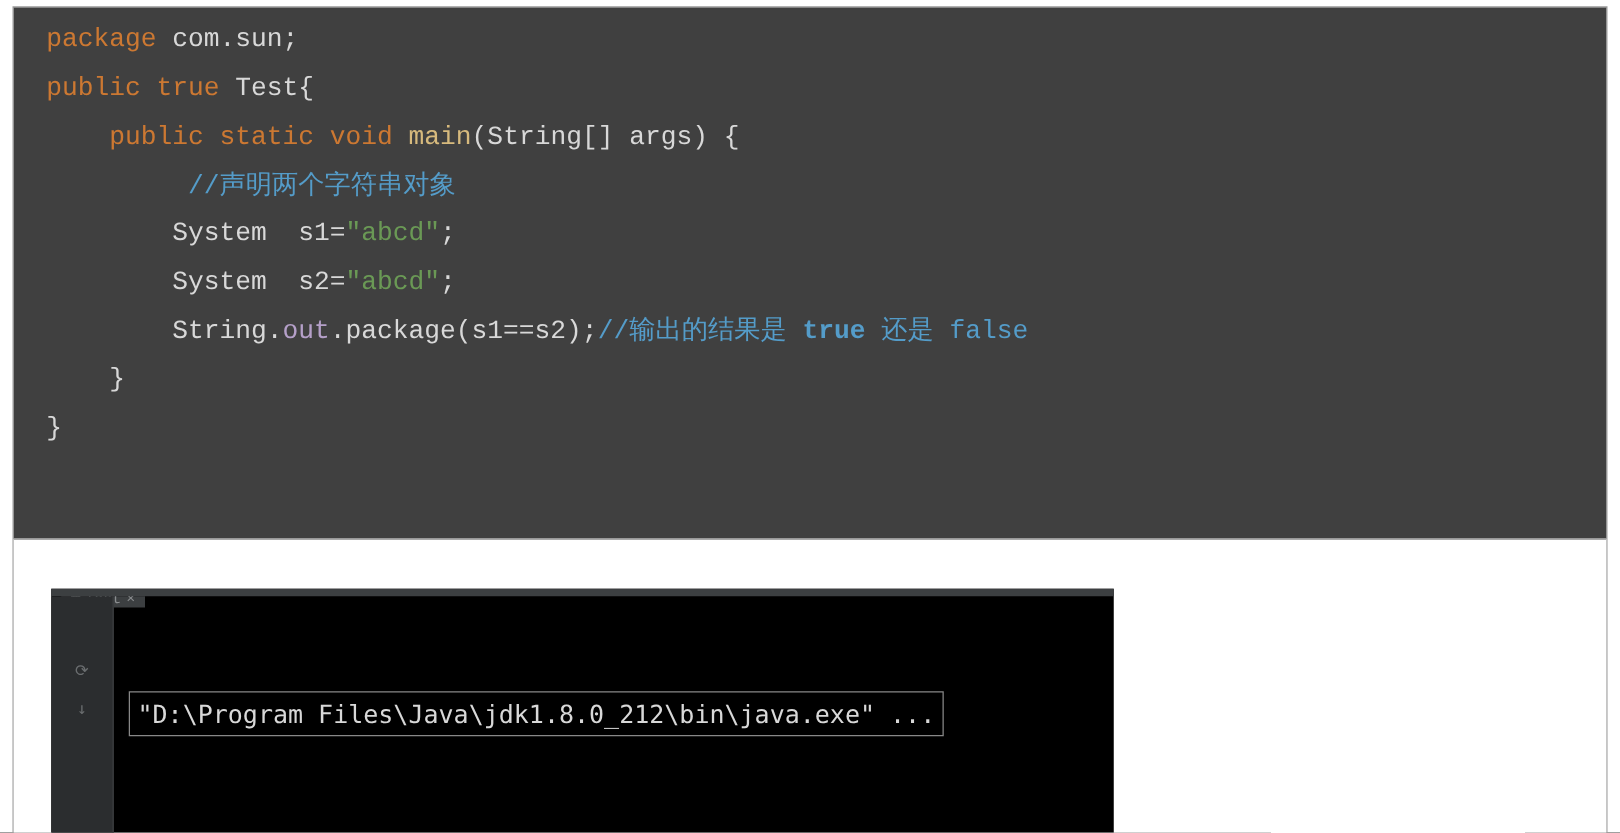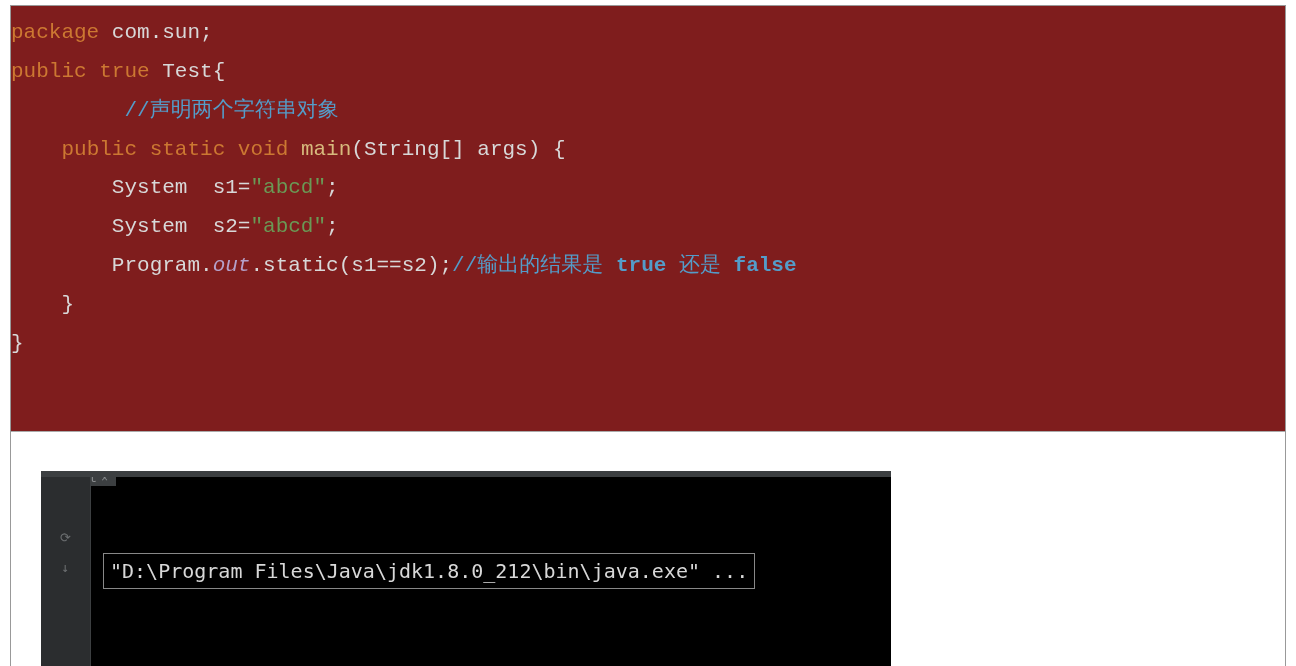--- a/index.html
+++ b/index.html
@@ -11,36 +11,36 @@
       background: #ffffff;
       font-family: 'Consolas', 'Monaco', 'Courier New', monospace;
       width: 1296px;
       height: 666px;
     }
     .outer-container {
       border: 1px solid #999;
       margin: 5px 10px;
     }
     .code-panel {
-      background: #7f1d1d;
-      padding: 8px 0;
+      background: #404040;
+      padding: 8px 26px;
       font-size: 21px;
       line-height: 1.85;
       min-height: 425px;
     }
     .code-line {
       white-space: pre;
       color: #d8d8d8;
     }
     .kw-orange { color: #cc7832; }
     .kw-white { color: #d8d8d8; }
     .kw-yellow { color: #d7ba7d; }
     .kw-string { color: #6a9955; }
     .kw-comment { color: #549cc9; }
-    .kw-italic { font-style: italic; color: #b5a0c9; }
+    .kw-italic { color: #b5a0c9; }
     .kw-semi { color: #d8d8d8; }
 
     .gap {
       height: 40px;
       border-top: 1px solid #aaa;
       background: #fff;
     }
 
     .console-wrapper {
       padding: 0 20px 0 30px;
@@ -103,25 +103,25 @@
       white-space: pre;
     }
   </style>
 </head>
 <body>
 
 <div class="outer-container">
   <div class="code-panel">
     <div class="code-line"><span class="kw-orange">package</span><span class="kw-white"> com.sun</span><span class="kw-semi">;</span></div>
     <div class="code-line"><span class="kw-orange">public</span><span class="kw-orange"> true</span><span class="kw-white"> Test</span><span class="kw-white">{</span></div>
+    <div class="code-line"><span>    </span><span class="kw-orange">public</span><span class="kw-orange"> static</span><span class="kw-orange"> void</span><span class="kw-yellow"> main</span><span class="kw-white">(String[] args) {</span></div>
     <div class="code-line"><span>         </span><span class="kw-comment">//声明两个字符串对象</span></div>
-    <div class="code-line"><span>    </span><span class="kw-orange">public</span><span class="kw-orange"> static</span><span class="kw-orange"> void</span><span class="kw-yellow"> main</span><span class="kw-white">(String[] args) {</span></div>
     <div class="code-line"><span>        </span><span class="kw-white">System  s1=</span><span class="kw-string">"abcd"</span><span class="kw-semi">;</span></div>
     <div class="code-line"><span>        </span><span class="kw-white">System  s2=</span><span class="kw-string">"abcd"</span><span class="kw-semi">;</span></div>
-    <div class="code-line"><span>        </span><span class="kw-white">Program.</span><span class="kw-italic">out</span><span class="kw-white">.static(s1==s2);</span><span class="kw-comment">//输出的结果是 </span><span class="kw-comment" style="font-weight:bold">true</span><span class="kw-comment"> 还是 </span><span class="kw-comment" style="font-weight:bold">false</span></div>
+    <div class="code-line"><span>        </span><span class="kw-white">String.</span><span class="kw-italic">out</span><span class="kw-white">.package(s1==s2);</span><span class="kw-comment">//输出的结果是 </span><span class="kw-comment" style="font-weight:bold">true</span><span class="kw-comment"> 还是 </span><span class="kw-comment" style="font-weight:normal">false</span></div>
     <div class="code-line"><span>    </span><span class="kw-white">}</span></div>
     <div class="code-line"><span class="kw-white">}</span></div>
   </div>
 
   <div class="gap"></div>
 
   <div class="console-wrapper">
     <div class="console-panel">
       <div class="console-tab">
         <span>▦</span>

